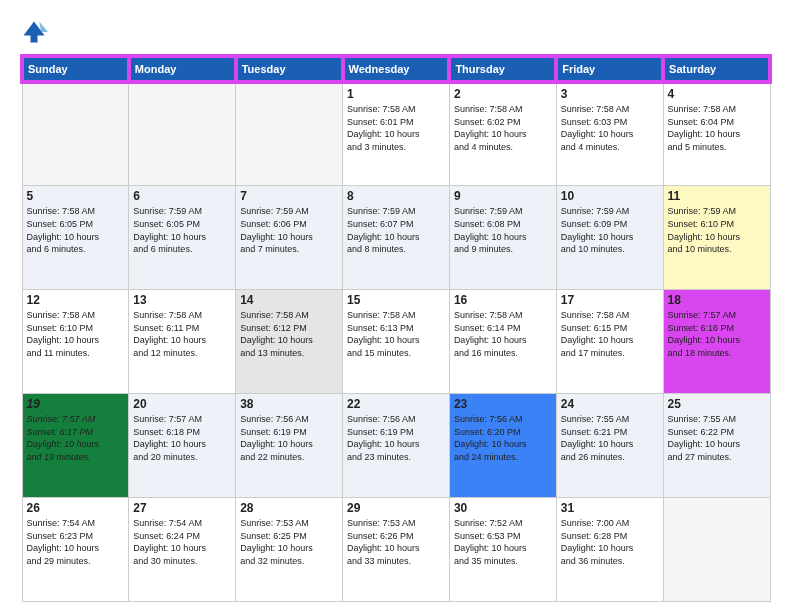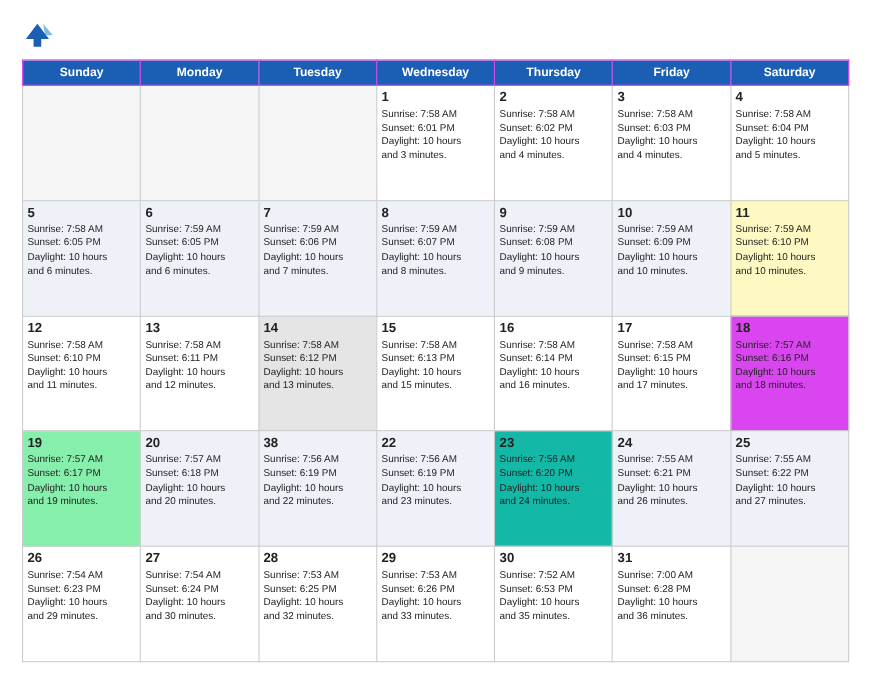--- a/index.html
+++ b/index.html
@@ -66,22 +66,22 @@
       border-collapse: collapse;
       width: 100%;
       table-layout: fixed;
     }
     .calendar th {
       background-color: #1a5fb4;
       color: #fff;
       font-size: 11px;
       font-weight: bold;
       padding: 5px 4px;
-      text-align: center;
-      border: 1px solid #d946ef;
+      text-align: left;
+      border: 4px solid #d946ef;
     }
     .calendar td {
       border: 1px solid #ccc;
       vertical-align: top;
       padding: 3px 4px;
       font-size: 9.5px;
       color: #222;
       background: #fff;
       height: 82px;
     }
@@ -269,21 +269,21 @@
           </td>
           <td style="background: #d946ef;">
             <span class="day-num">18</span>
             <div class="day-info" style="white-space: pre-line;">Sunrise: 7:57 AM
 Sunset: 6:16 PM
 Daylight: 10 hours
 and 18 minutes.</div>
           </td>
         </tr>
         <tr>
-          <td style="background: #86efac;">
+          <td style="background: #15803d; font-style: italic;">
             <span class="day-num">19</span>
             <div class="day-info" style="white-space: pre-line;">Sunrise: 7:57 AM
 Sunset: 6:17 PM
 Daylight: 10 hours
 and 19 minutes.</div>
           </td>
           <td style="background: rgb(238, 242, 248);">
             <span class="day-num">20</span>
             <div class="day-info" style="white-space: pre-line;">Sunrise: 7:57 AM
 Sunset: 6:18 PM
@@ -297,21 +297,21 @@
 Daylight: 10 hours
 and 22 minutes.</div>
           </td>
           <td style="background: rgb(238, 242, 248);">
             <span class="day-num">22</span>
             <div class="day-info" style="white-space: pre-line;">Sunrise: 7:56 AM
 Sunset: 6:19 PM
 Daylight: 10 hours
 and 23 minutes.</div>
           </td>
-          <td style="background: #14b8a6;">
+          <td style="background: #3b82f6;">
             <span class="day-num">23</span>
             <div class="day-info" style="white-space: pre-line;">Sunrise: 7:56 AM
 Sunset: 6:20 PM
 Daylight: 10 hours
 and 24 minutes.</div>
           </td>
           <td style="background: rgb(238, 242, 248);">
             <span class="day-num">24</span>
             <div class="day-info" style="white-space: pre-line;">Sunrise: 7:55 AM
 Sunset: 6:21 PM

